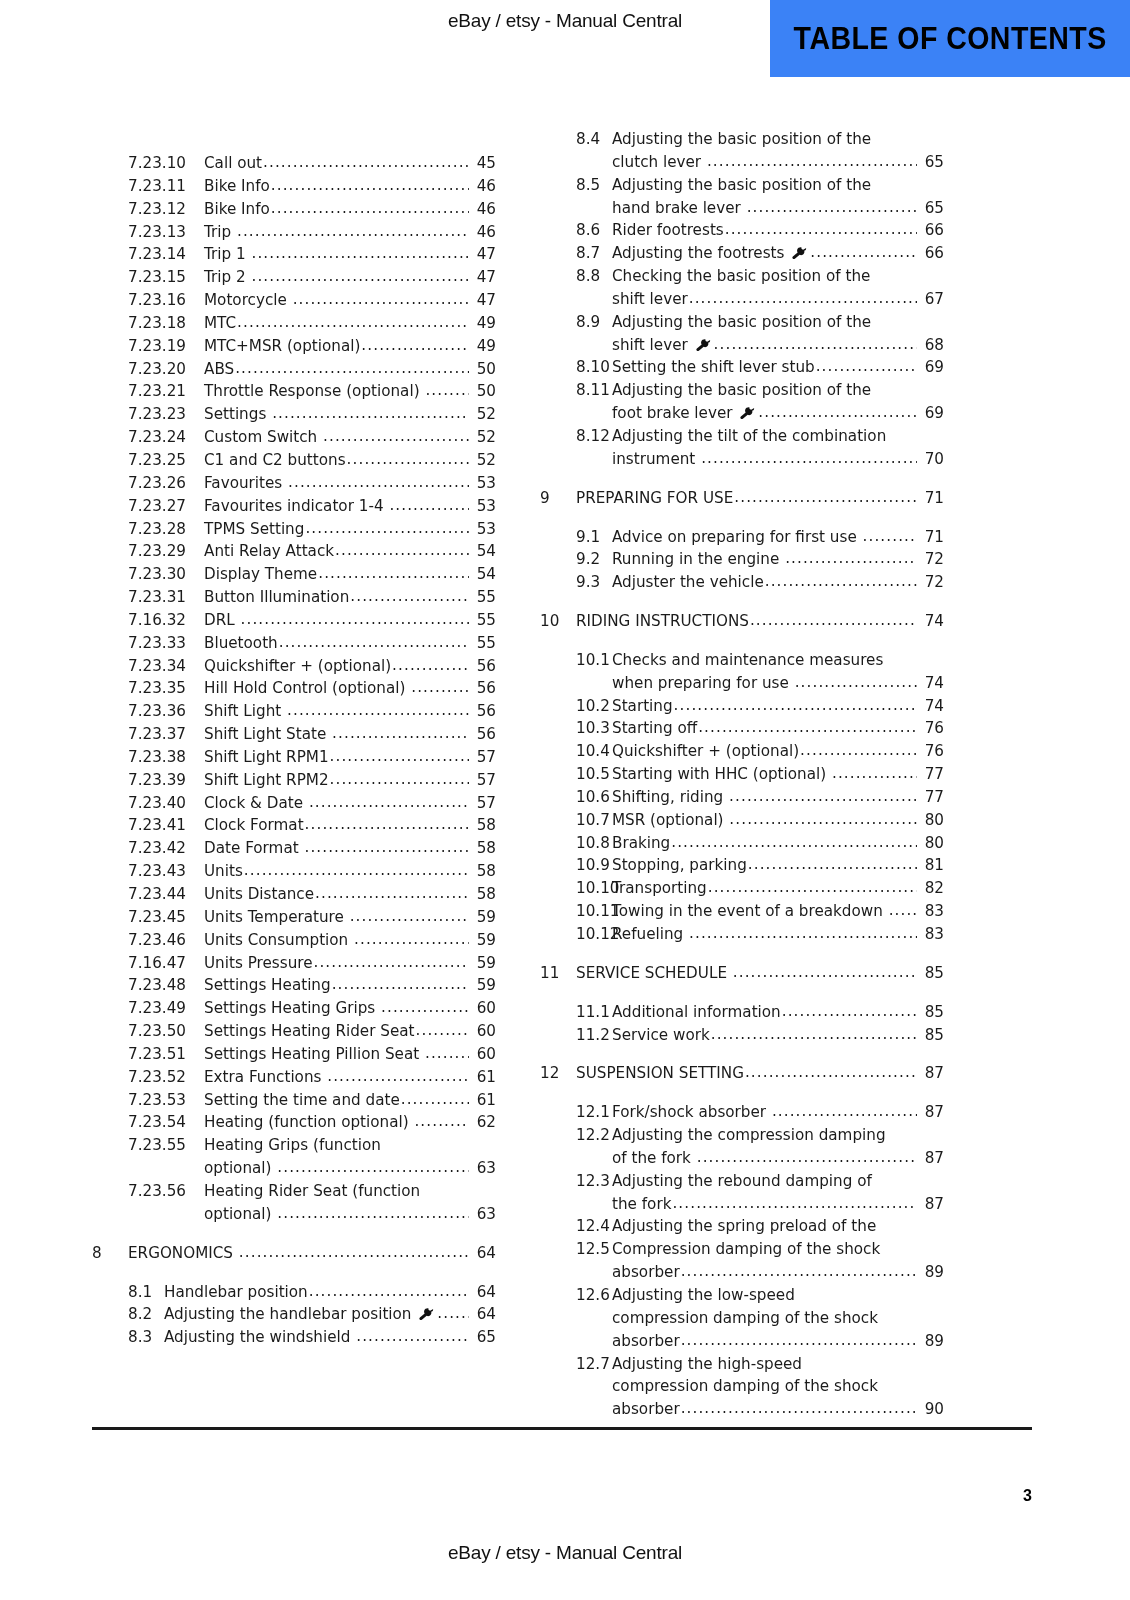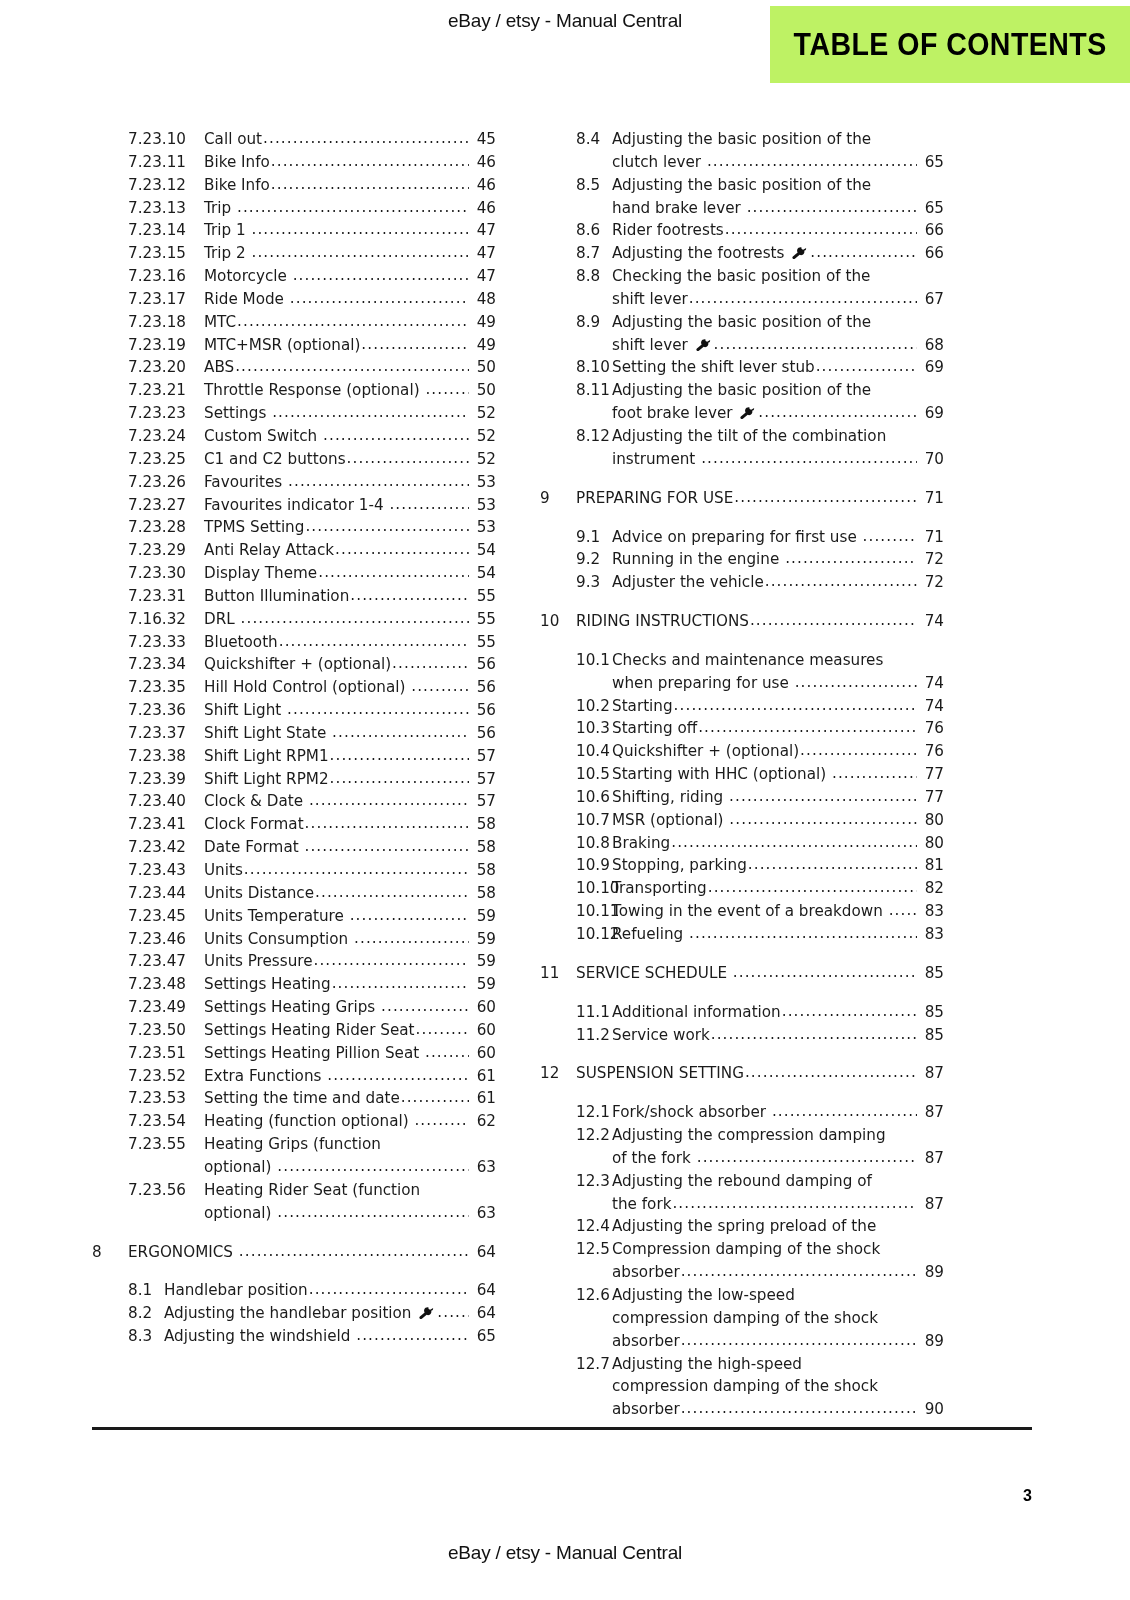--- a/index.html
+++ b/index.html
@@ -27,25 +27,25 @@
     left: 0;
     width: 1130px;
     text-align: center;
     font-family: "Liberation Sans", sans-serif;
     font-size: 19px;
     color: #111111;
     letter-spacing: -0.2px;
   }
   #toc-banner {
     position: absolute;
-    top: 6px;
+    top: 0;
     left: 770px;
     width: 360px;
     height: 77px;
-    background: #bef264;
+    background: #3b82f6;
     display: flex;
     align-items: center;
     justify-content: center;
   }
   #toc-banner-label {
     font-family: "Liberation Sans", sans-serif;
     font-weight: bold;
     font-size: 31px;
     color: #000000;
     letter-spacing: 0.5px;
@@ -58,21 +58,21 @@
   #content {
     position: absolute;
     top: 128px;
     left: 0;
     width: 1130px;
   }
   .column {
     position: absolute;
     top: 0;
   }
-  #col-left  { left: 92px;  width: 404px; }
+  #col-left  { left: 92px;  width: 404px; margin-top: 24px; }
   #col-right { left: 540px; width: 404px; }
 
   
   .entry {
     display: flex;
     align-items: flex-start;
     font-size: 15.2px;
     line-height: 22.85px;
     color: #1b1b1b;
   }
@@ -248,30 +248,20 @@
         <div class="num">7.23.16</div>
         <div class="body">
           <div class="line">
             <span class="title">Motorcycle </span>
             <span class="leader"></span>
             <span class="page">47</span>
           </div>
         </div>
       </div>
       <div class="entry lvl3">
-        <div class="num">7.23.17</div>
-        <div class="body">
-          <div class="line">
-            <span class="title">Ride Mode </span>
-            <span class="leader"></span>
-            <span class="page">48</span>
-          </div>
-        </div>
-      </div>
-      <div class="entry lvl3">
         <div class="num">7.23.18</div>
         <div class="body">
           <div class="line">
             <span class="title">MTC</span>
             <span class="leader"></span>
             <span class="page">49</span>
           </div>
         </div>
       </div>
       <div class="entry lvl3">
@@ -538,21 +528,21 @@
         <div class="num">7.23.46</div>
         <div class="body">
           <div class="line">
             <span class="title">Units Consumption </span>
             <span class="leader"></span>
             <span class="page">59</span>
           </div>
         </div>
       </div>
       <div class="entry lvl3">
-        <div class="num">7.23.47</div>
+        <div class="num">7.16.47</div>
         <div class="body">
           <div class="line">
             <span class="title">Units Pressure</span>
             <span class="leader"></span>
             <span class="page">59</span>
           </div>
         </div>
       </div>
       <div class="entry lvl3">
         <div class="num">7.23.48</div>

